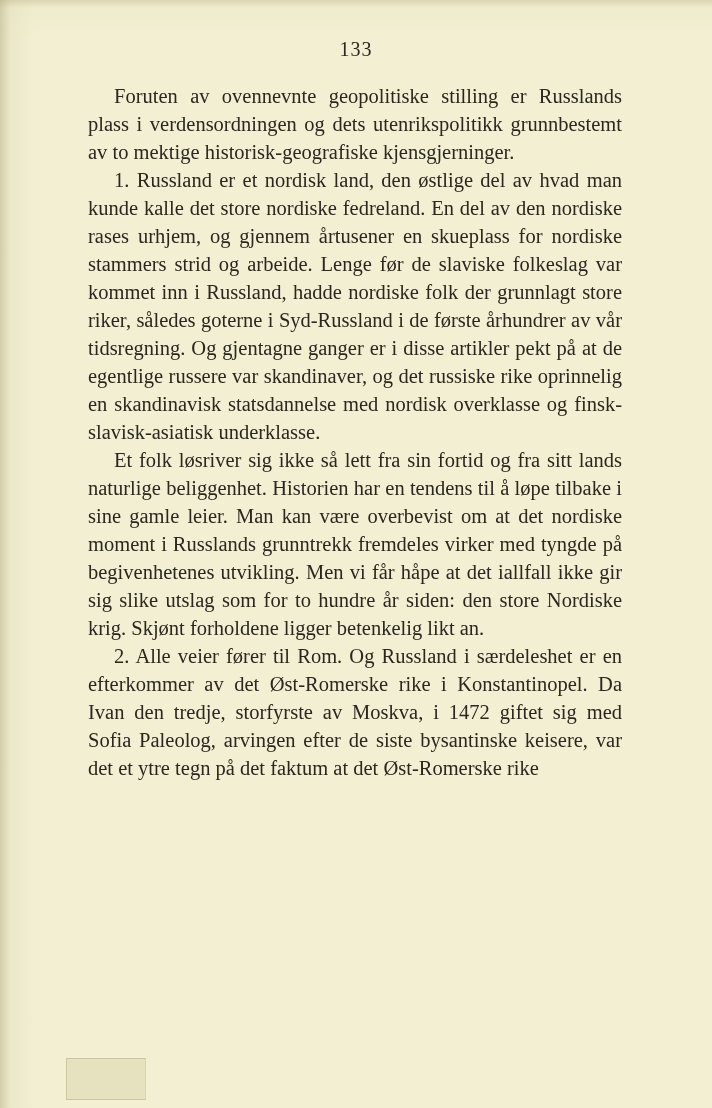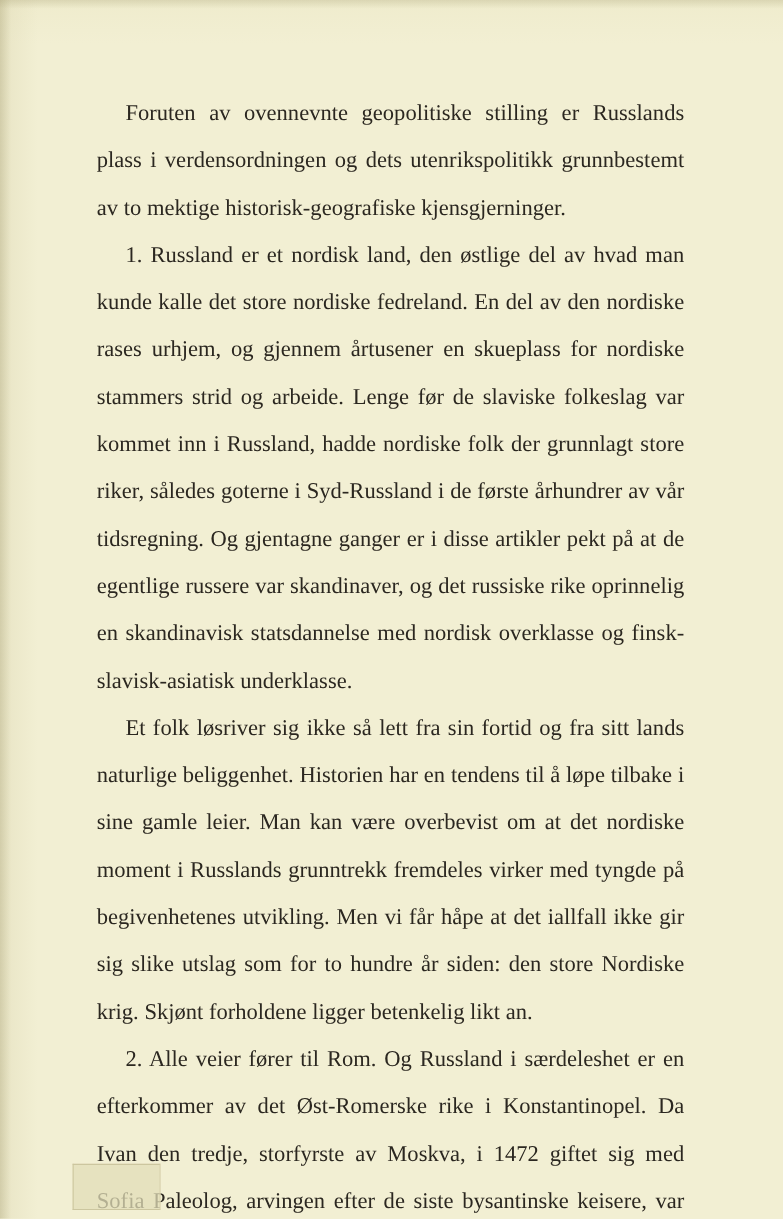--- a/index.html
+++ b/index.html
@@ -37,21 +37,21 @@
   }
   .text-block {
     position: absolute;
     top: 82px;
     left: 88px;
     width: 534px;
   }
   p {
     margin: 0;
     font-size: 20.5px;
-    line-height: 43px;
+    line-height: 28px;
     text-align: justify;
     text-justify: inter-word;
     color: #2b2720;
     text-indent: 0;
     hyphens: manual;
   }
   p.indent {
     text-indent: 26px;
   }
   
@@ -78,20 +78,21 @@
     background: linear-gradient(to bottom, rgba(170,163,120,0.3), rgba(170,163,120,0));
   }
 </style>
 </head>
 <body>
 
 <div class="page">
   <div class="edge-shadow-left"></div>
   <div class="edge-shadow-top"></div>
 
+  <div class="page-number">133</div>
 
   <div class="text-block">
     <p class="indent">Foruten av ovennevnte geopolitiske stilling er Russlands plass i verdensordningen og dets utenrikspolitikk grunnbestemt av to mektige historisk-geografiske kjensgjerninger.</p>
     <p class="indent">1. Russland er et nordisk land, den østlige del av hvad man kunde kalle det store nordiske fedreland. En del av den nordiske rases urhjem, og gjennem årtusener en skueplass for nordiske stammers strid og arbeide. Lenge før de slaviske folkeslag var kommet inn i Russland, hadde nordiske folk der grunnlagt store riker, således goterne i Syd-Russland i de første århundrer av vår tidsregning. Og gjentagne ganger er i disse artikler pekt på at de egentlige russere var skandinaver, og det russiske rike oprinnelig en skandinavisk statsdannelse med nordisk overklasse og finsk-slavisk-asiatisk underklasse.</p>
     <p class="indent">Et folk løsriver sig ikke så lett fra sin fortid og fra sitt lands naturlige beliggenhet. Historien har en tendens til å løpe tilbake i sine gamle leier. Man kan være overbevist om at det nordiske moment i Russlands grunntrekk fremdeles virker med tyngde på begivenhetenes utvikling. Men vi får håpe at det iallfall ikke gir sig slike utslag som for to hundre år siden: den store Nordiske krig. Skjønt forholdene ligger betenkelig likt an.</p>
     <p class="indent">2. Alle veier fører til Rom. Og Russland i særdeleshet er en efterkommer av det Øst-Romerske rike i Konstantinopel. Da Ivan den tredje, storfyrste av Moskva, i 1472 giftet sig med Sofia Paleolog, arvingen efter de siste bysantinske keisere, var det et ytre tegn på det faktum at det Øst-Romerske rike</p>
   </div>
 
   <div class="corner-artifact"></div>
 </div>

